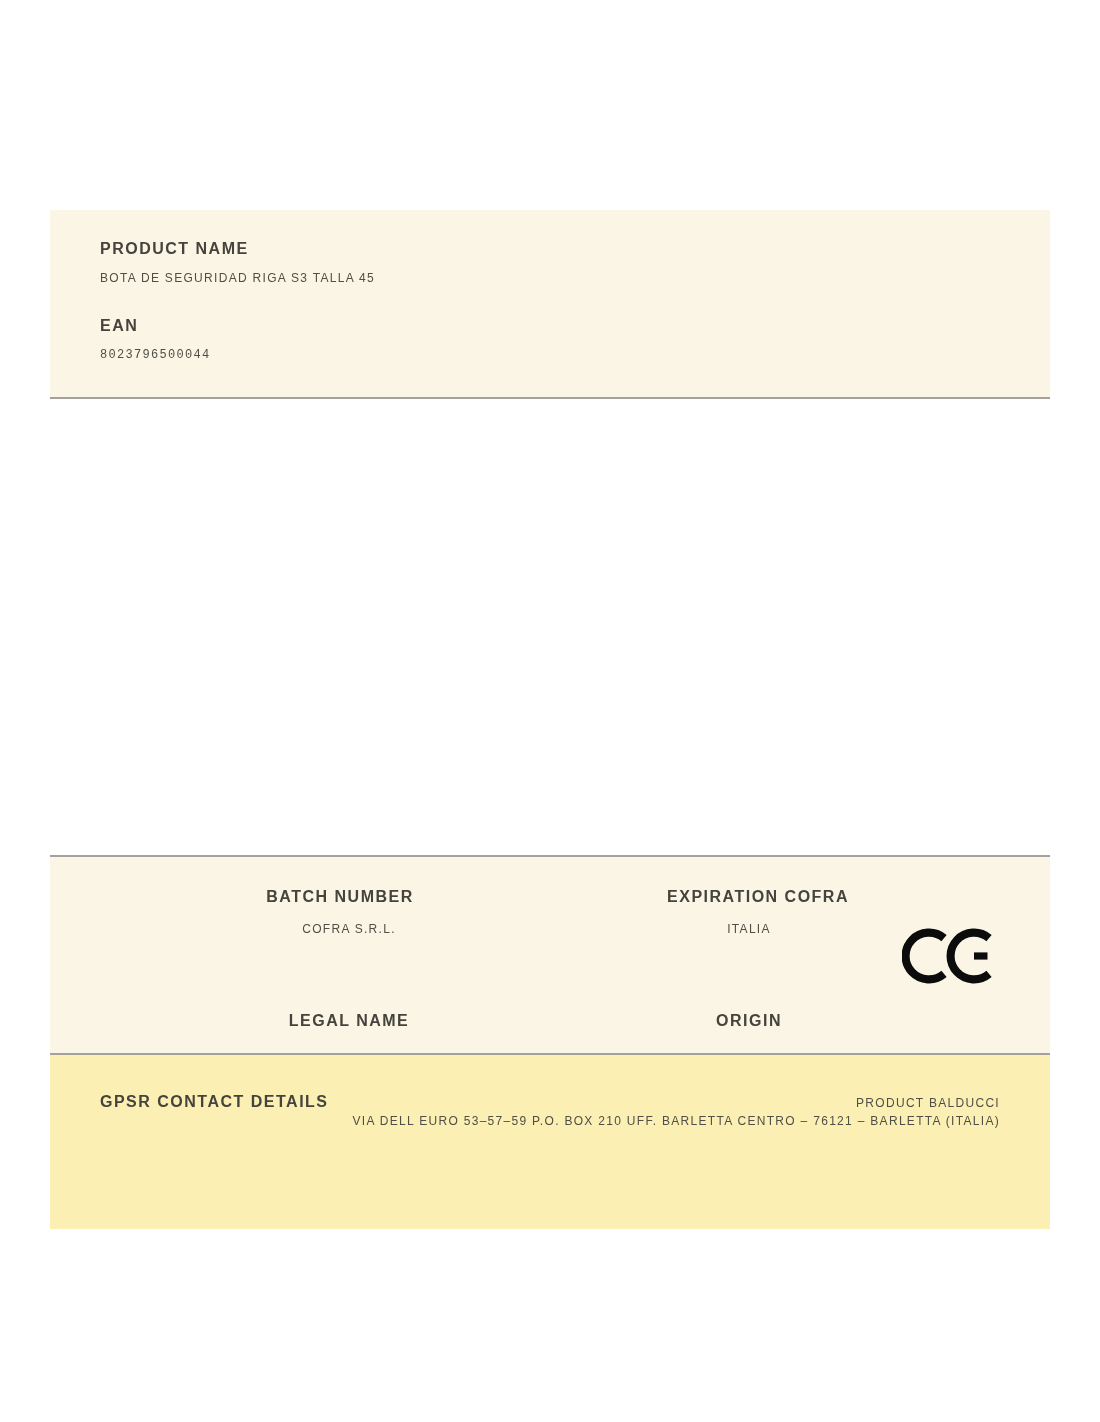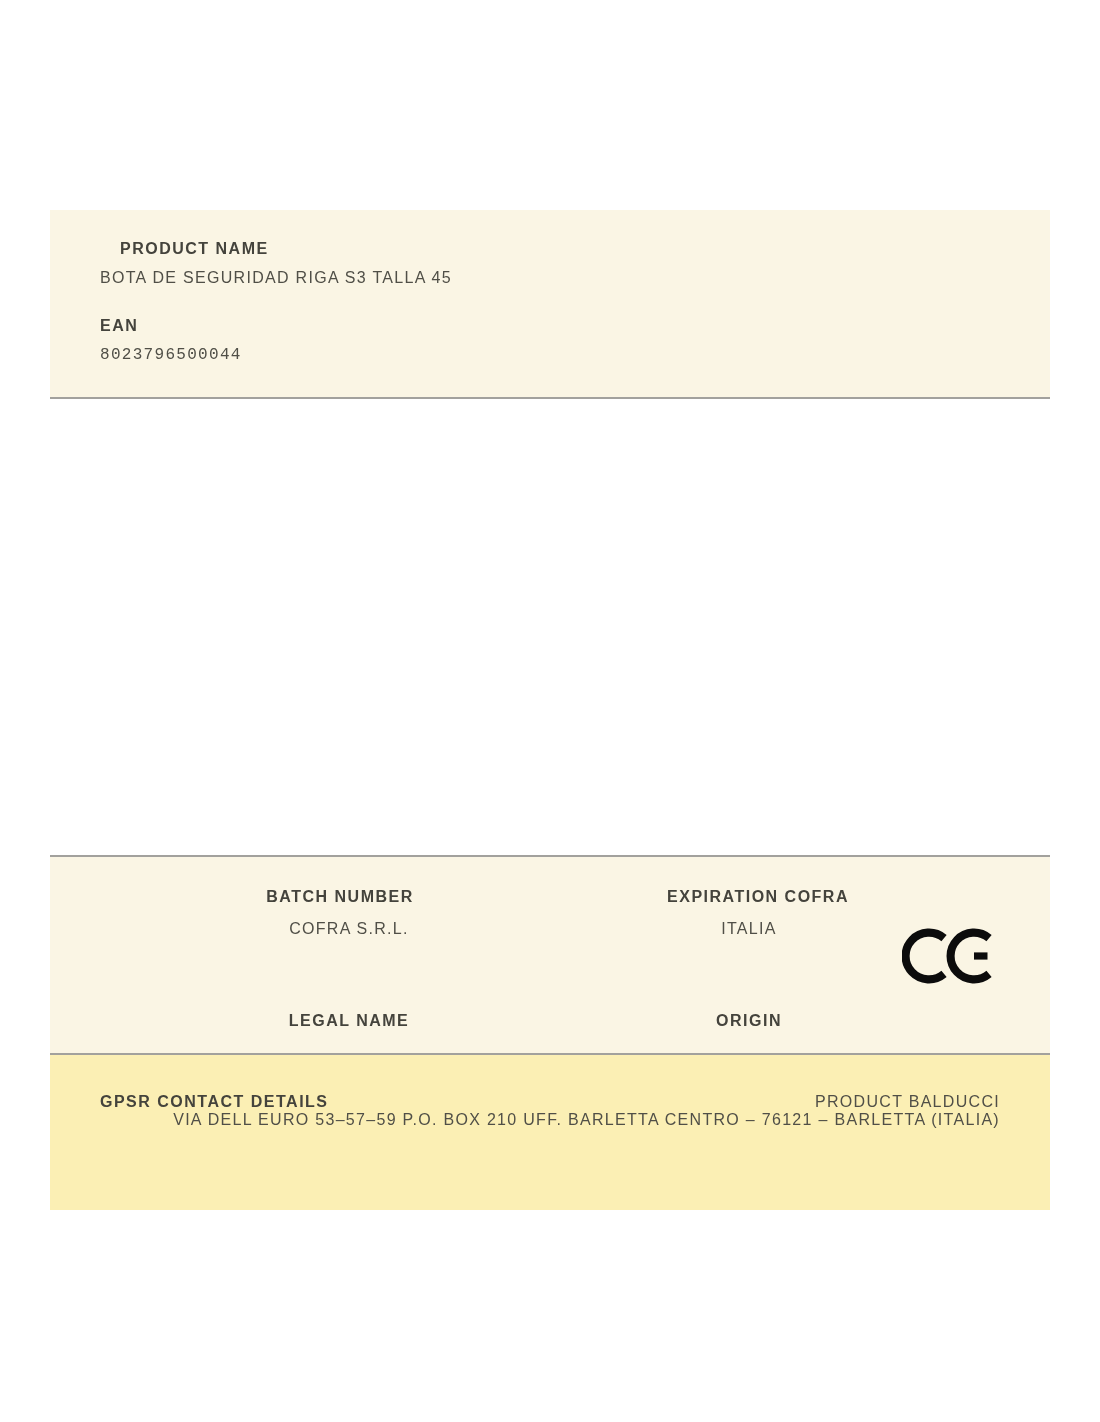--- a/index.html
+++ b/index.html
@@ -30,27 +30,27 @@
     padding: 0 50px;
   }
   .field-label {
     font-size: 16px;
     font-weight: bold;
     letter-spacing: 1.5px;
     color: #44433c;
     line-height: 18px;
   }
   .field-value {
-    font-size: 16px;
+    font-size: 12px;
     font-weight: normal;
     letter-spacing: 1.3px;
     color: #504f47;
     line-height: 18px;
   }
-  #product-panel .field-label.first { margin-top: 30px; margin-left: 20px; }
+  #product-panel .field-label.first { margin-top: 30px; }
   #product-panel .field-value.first { margin-top: 11px; }
   #product-panel .field-label.second { margin-top: 30px; }
   #product-panel .field-value.second { margin-top: 11px; font-family: Liberation Mono, monospace; }
 
   
   #batch-panel {
     top: 855px;
     height: 200px;
     border-top: 2px solid #a2a19d;
     border-bottom: 2px solid #a2a19d;
@@ -70,21 +70,21 @@
   #ce-mark {
     position: absolute;
     top: 66px;
     right: 58px;
     width: 90px;
     height: 66px;
   }
   
   #gpsr-panel {
     top: 1055px;
-    height: 155px;
+    height: 174px;
     background: #fbefb4;
     padding: 0 50px;
   }
   #gpsr-panel .row-title {
     margin-top: 38px;
     display: flex;
     justify-content: space-between;
     align-items: baseline;
   }
   #gpsr-panel .gpsr-line {

